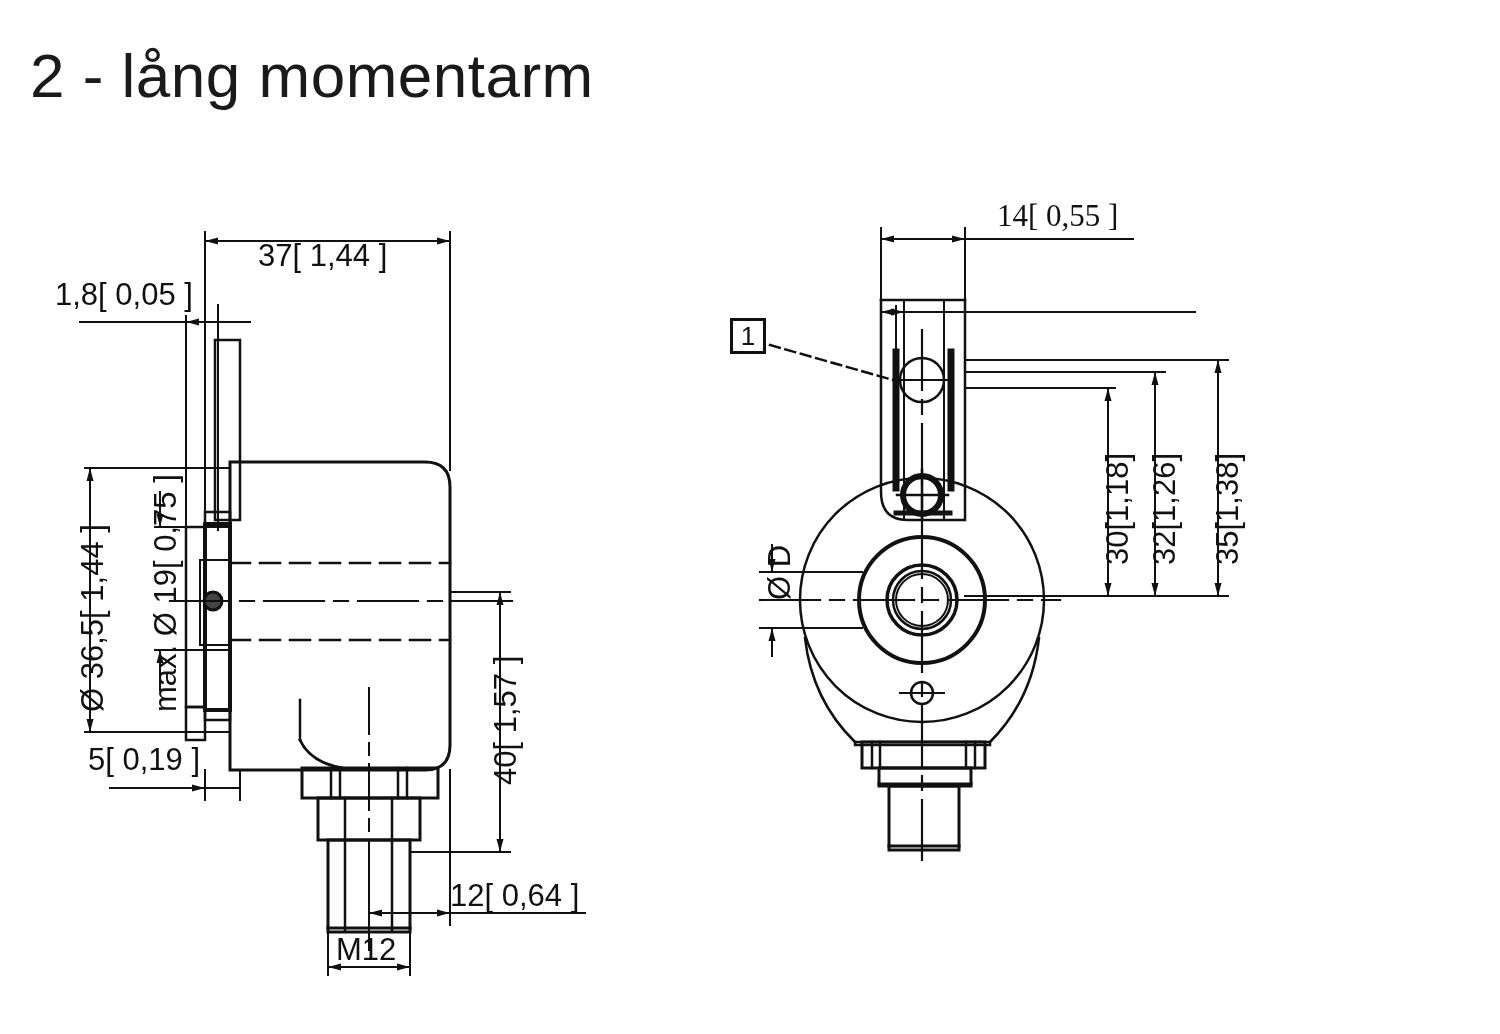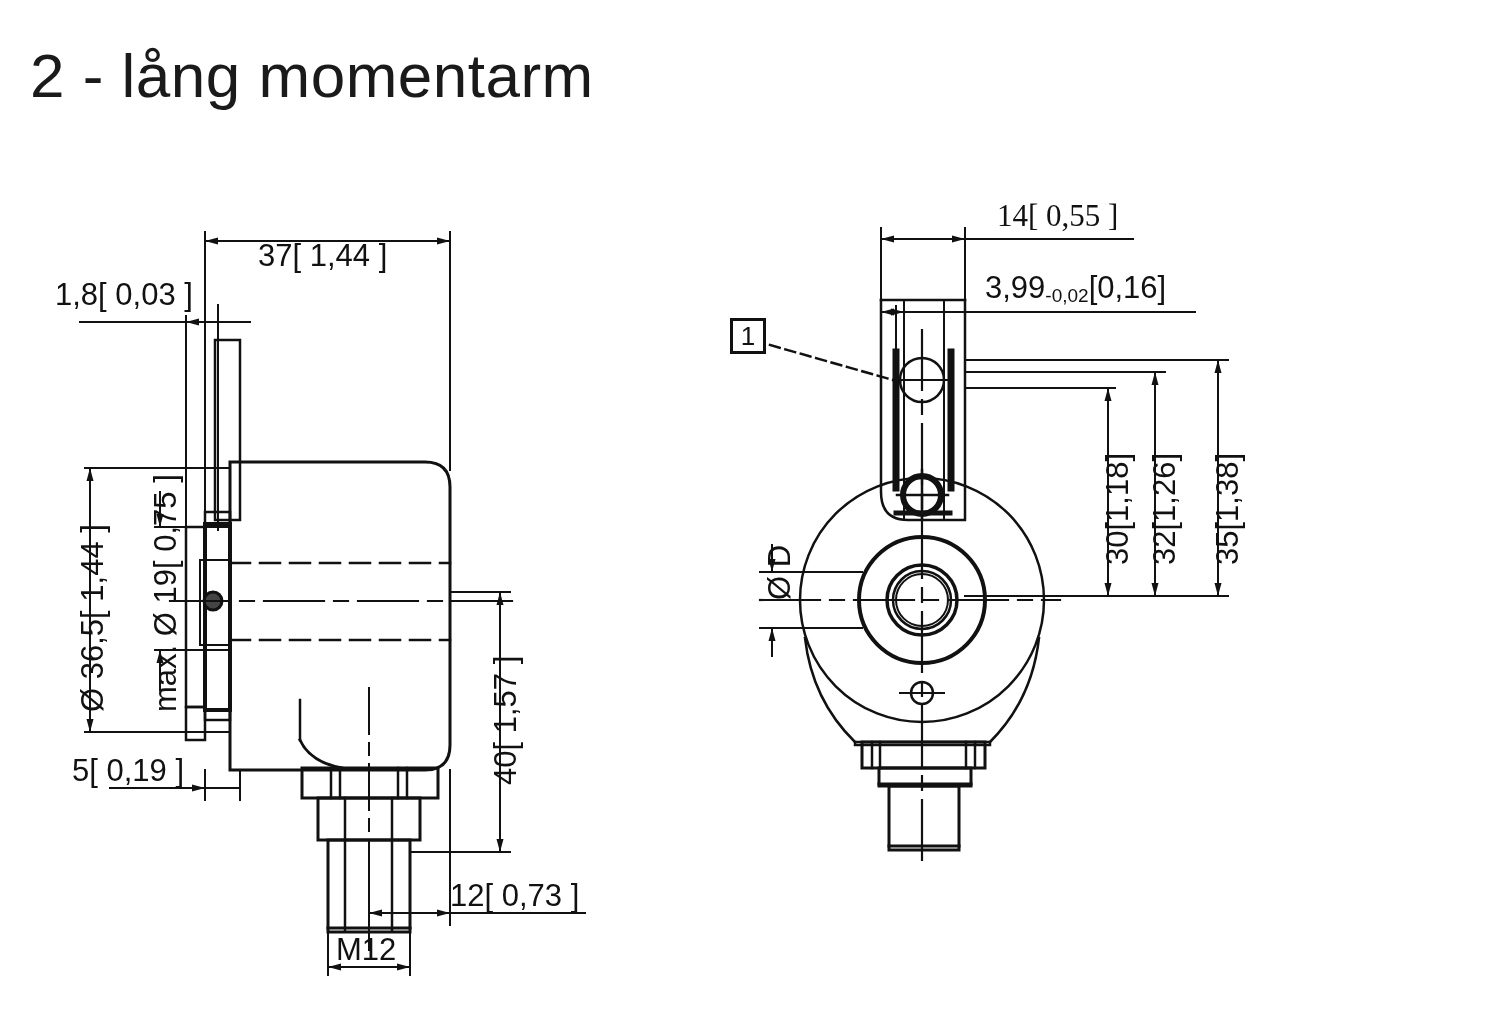--- a/index.html
+++ b/index.html
@@ -254,37 +254,36 @@
         <line x1="772" y1="628" x2="772" y2="656" marker-start="url(#arrR)"></line>
 
         <line x1="770" y1="345" x2="900" y2="382" stroke-width="2.5" stroke-dasharray="10 6"></line>
       </g>
 
     </g>
   </svg>
 
   <div class="dim-label" style="left:258px; top:200px;margin-top:38px;">37[ 1,44 ]</div>
 
-  <div class="dim-label" style="left:55px; top:277px;">1,8[ 0,03 ]</div>
+  <div class="dim-label" style="left:55px; top:277px;">1,8[ 0,05 ]</div>
 
   <div class="dim-label rot" style="left:75px; top:712px;">Ø 36,5[ 1,44 ]</div>
 
   <div class="dim-label rot" style="left:148px; top:712px;">max. Ø 19[ 0,75 ]</div>
 
-  <div class="dim-label" style="left:72px; top:742px;margin-top:11px;">5[ 0,19 ]</div>
+  <div class="dim-label" style="left:88px; top:742px;">5[ 0,19 ]</div>
 
   <div class="dim-label rot" style="left:488px; top:785px;">40[ 1,57 ]</div>
 
-  <div class="dim-label" style="left:450px; top:878px;">12[ 0,73 ]</div>
+  <div class="dim-label" style="left:450px; top:878px;">12[ 0,64 ]</div>
 
   <div class="dim-label" style="left:336px; top:932px;">M12</div>
 
   <div class="dim-label" style="left:997px; top:198px;font-family:Liberation Serif, serif;">14[ 0,55 ]</div>
 
-  <div class="dim-label" style="left:985px; top:270px;"><span>3,99</span><span class="tol">-0,02</span><span>[0,16]</span></div>
 
   <div class="dim-label rot" style="left:1100px; top:565px;">30[1,18]</div>
 
   <div class="dim-label rot" style="left:1147px; top:565px;">32[1,26]</div>
 
   <div class="dim-label rot" style="left:1210px; top:565px;">35[1,38]</div>
 
   <div class="dim-label rot" style="left:762px; top:600px;">Ø D</div>
 
   <div class="balloon" style="left:730px; top:318px;">1</div>

